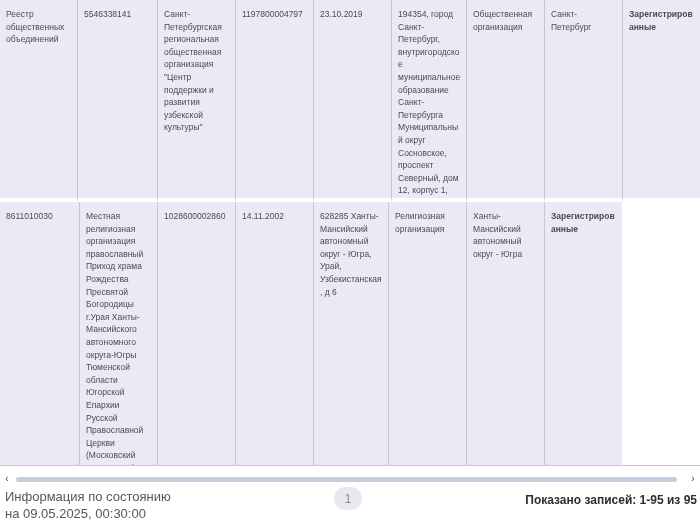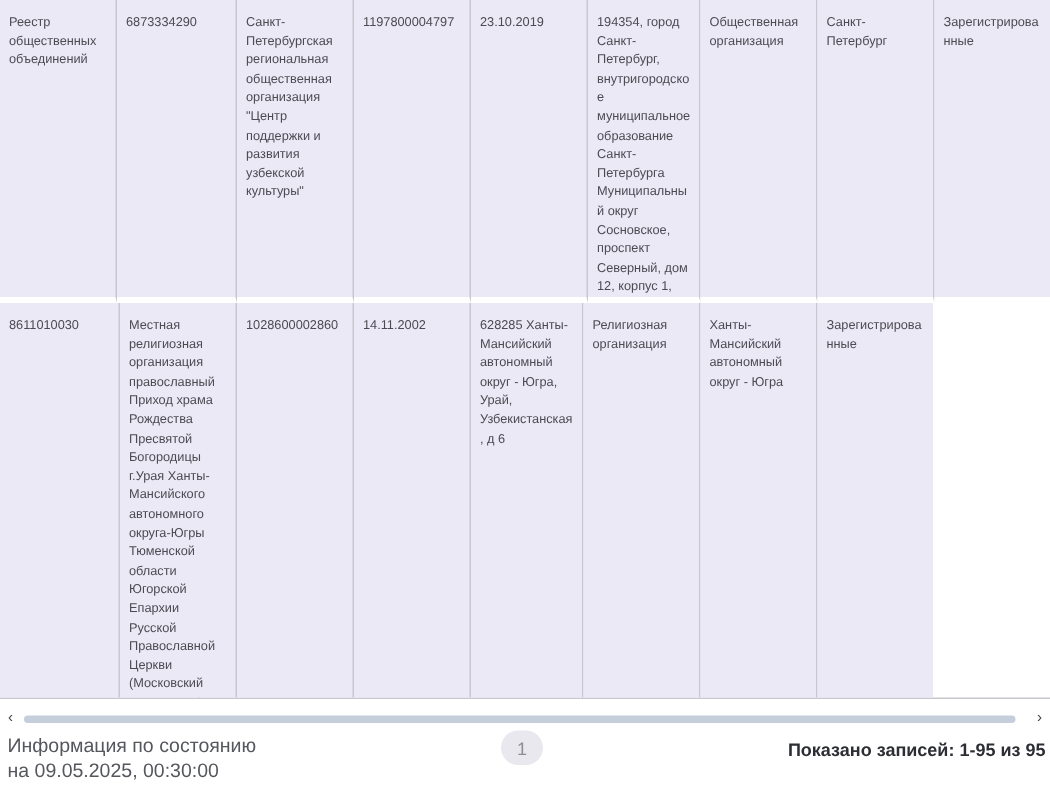--- a/index.html
+++ b/index.html
@@ -12,21 +12,21 @@
   .reg-table{width:700px;border-bottom:1px solid #c7c7cf;}
   .t-row{display:flex;width:700px;}
   .cell{
     box-sizing:border-box;
     background:#ece9f7;
     border-right:1px solid #c7c7cf;
     padding:8px 5px 5px 6px;
     font-size:8.5px;line-height:12.6px;color:#4b4b52;
     overflow:hidden;overflow-wrap:break-word;word-wrap:break-word;
   }
-  .cell:last-child{border-right:none;}
+  .cell:last-child{border-right:none;font-weight:bold;}
   .row1 .cell{height:202px;border-bottom:4px solid #ffffff;}
   .row2 .cell{height:263px;}
   .c1{width:78px}.c2{width:80px}.c3{width:78px}.c4{width:78px}.c5{width:78px}
   .c6{width:75px}.c7{width:78px}.c8{width:78px}.c9{width:77px}
   
   .hscroll{
     position:absolute;left:0;top:472px;width:700px;height:14px;
     display:flex;align-items:center;padding:0;box-sizing:border-box;
   }
   .hs-arrow{
@@ -56,21 +56,21 @@
     font-size:12px;font-weight:bold;color:#2c2e33;white-space:nowrap;margin-left:30px;
   }
 </style>
 </head>
 <body>
 
 <div class="reg-table">
 
   <div class="t-row row1">
     <div class="cell c1">Реестр общественных объединений</div>
-    <div class="cell c2">6873334290</div>
+    <div class="cell c2">5546338141</div>
     <div class="cell c3">Санкт-Петербургская региональная общественная организация "Центр поддержки и развития узбекской культуры"</div>
     <div class="cell c4">1197800004797</div>
     <div class="cell c5">23.10.2019</div>
     <div class="cell c6">194354, город Санкт-Петербург, внутригородское муниципальное образование Санкт-Петербурга Муниципальный округ Сосновское, проспект Северный, дом 12, корпус 1, литера А, квартира 390</div>
     <div class="cell c7">Общественная организация</div>
     <div class="cell c8">Санкт-Петербург</div>
     <div class="cell c9">Зарегистрированные</div>
   </div>
 
   <div class="t-row row2">

